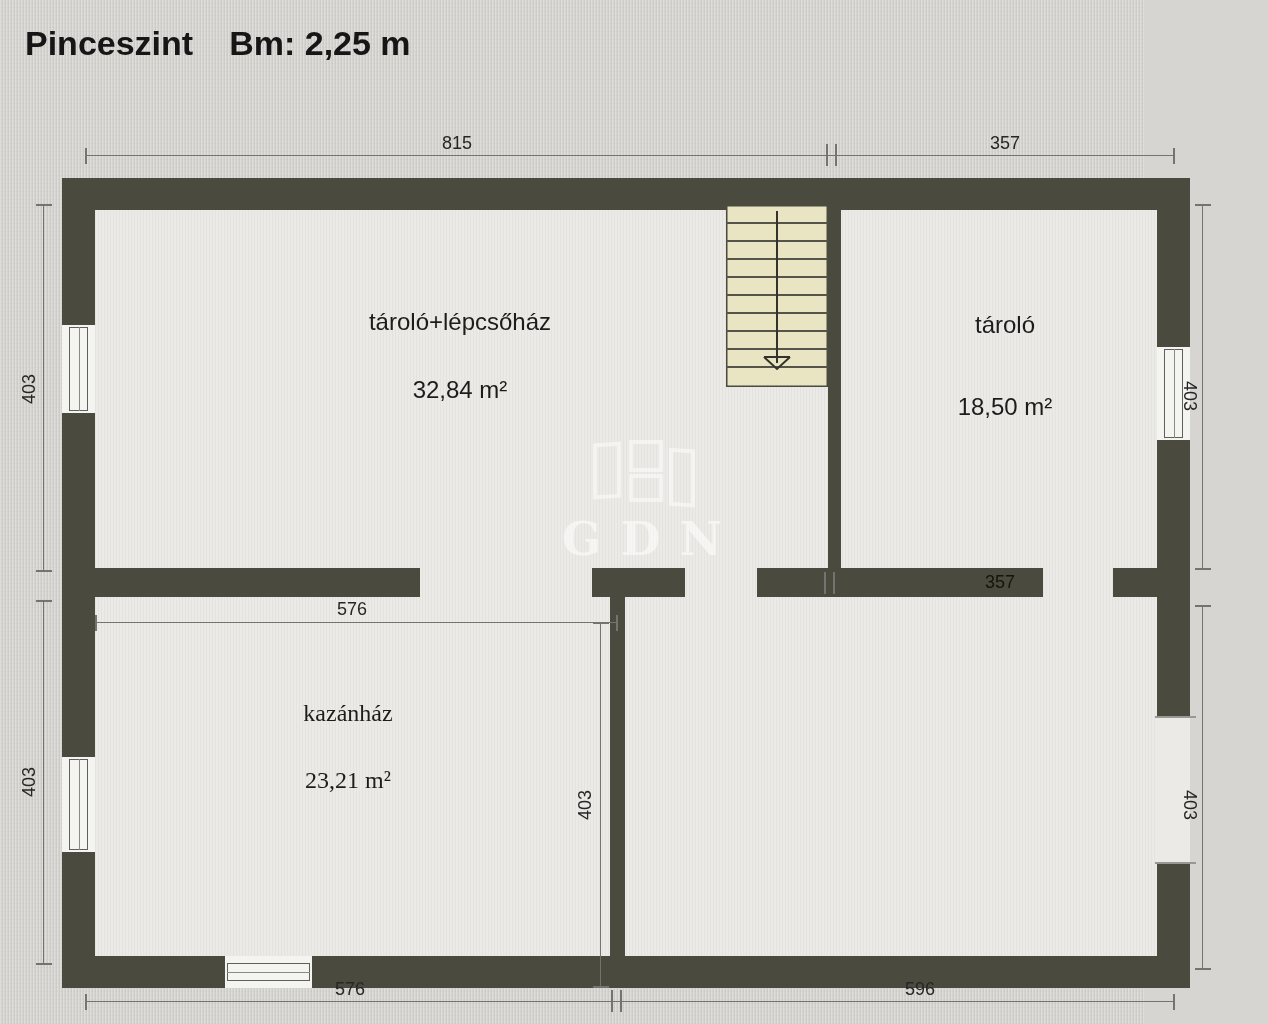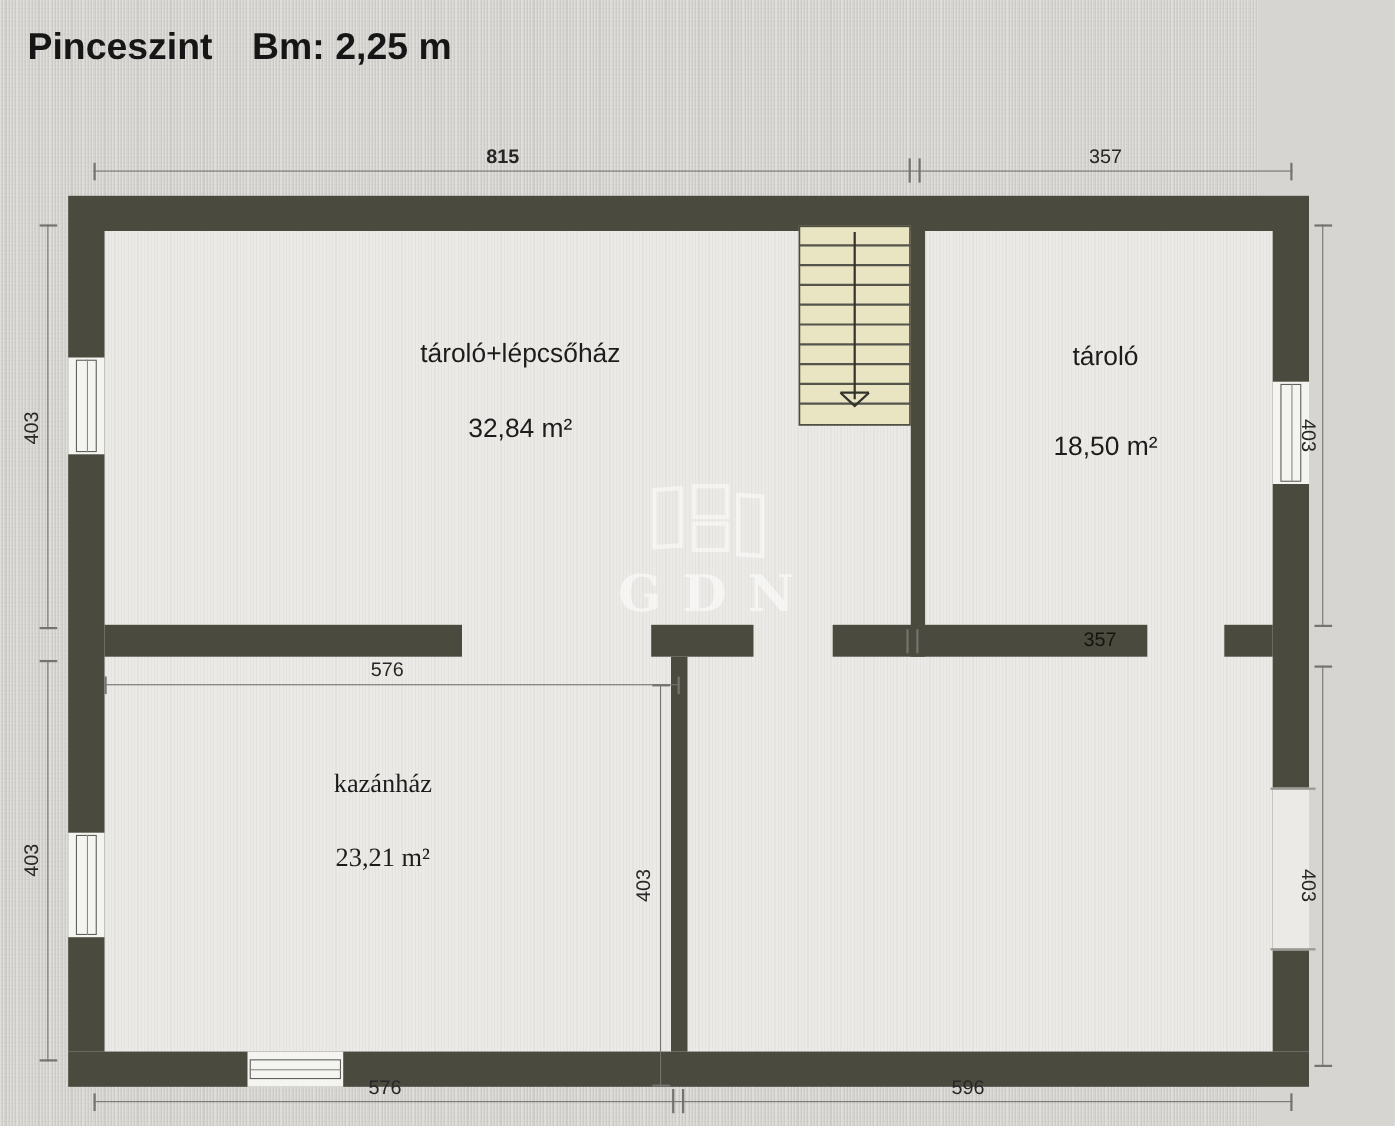--- a/index.html
+++ b/index.html
@@ -141,48 +141,48 @@
         <rect x="44" y="40" width="30" height="24"></rect>
         <rect x="84" y="8" width="22" height="54" transform="skewY(4)"></rect>
       </g>
     </svg>
     <div class="wm-text">GDN</div>
   </div>
 
   <div class="dline-h" style="left:85px;top:155px;width:1090px;"></div>
   <div class="btick" style="left:826px;top:144px;"></div>
   <div class="btick" style="left:835px;top:144px;"></div>
-  <div class="dim-text" style="left:457px;top:143px;font-weight:bold;">815</div>
+  <div class="dim-text" style="left:457px;top:143px;">815</div>
   <div class="dim-text" style="left:1005px;top:143px;">357</div>
 
   <div class="dline-h" style="left:85px;top:1001px;width:1090px;"></div>
   <div class="btick" style="left:611px;top:990px;"></div>
   <div class="btick" style="left:620px;top:990px;"></div>
   <div class="dim-text" style="left:350px;top:989px;">576</div>
-  <div class="dim-text" style="left:880px;top:989px;">596</div>
+  <div class="dim-text" style="left:920px;top:989px;">596</div>
 
   <div class="dline-v" style="left:43px;top:204px;height:368px;"></div>
   <div class="dim-text rot-ccw" style="left:29px;top:389px;">403</div>
   <div class="dline-v" style="left:43px;top:600px;height:365px;"></div>
   <div class="dim-text rot-ccw" style="left:29px;top:782px;">403</div>
 
   <div class="dline-v" style="left:1202px;top:204px;height:366px;"></div>
   <div class="dim-text rot-cw" style="left:1189px;top:396px;">403</div>
   <div class="dline-v" style="left:1202px;top:605px;height:365px;"></div>
   <div class="dim-text rot-cw" style="left:1189px;top:805px;">403</div>
 
   <div class="dline-h" style="left:95px;top:622px;width:523px;"></div>
   <div class="dim-text" style="left:352px;top:609px;">576</div>
   <div class="dline-v" style="left:600px;top:622px;height:366px;"></div>
   <div class="dim-text rot-ccw" style="left:585px;top:805px;">403</div>
   <div class="btick" style="left:824px;top:572px;"></div>
   <div class="btick" style="left:833px;top:572px;"></div>
   <div class="dim-text" style="left:1000px;top:582px;color:#15150f;">357</div>
 
-  <div class="room-label" style="left:460px;top:308px;margin-left:13px;">
+  <div class="room-label" style="left:460px;top:308px;">
     <div class="name">tároló+lépcsőház</div>
     <div class="area">32,84 m²</div>
   </div>
   <div class="room-label" style="left:1005px;top:311px;gap:14px;">
     <div class="name">tároló</div>
     <div class="area">18,50 m²</div>
   </div>
   <div class="room-label" style="left:348px;top:700px;font-family:Liberation Serif, serif;">
     <div class="name">kazánház</div>
     <div class="area">23,21 m²</div>

